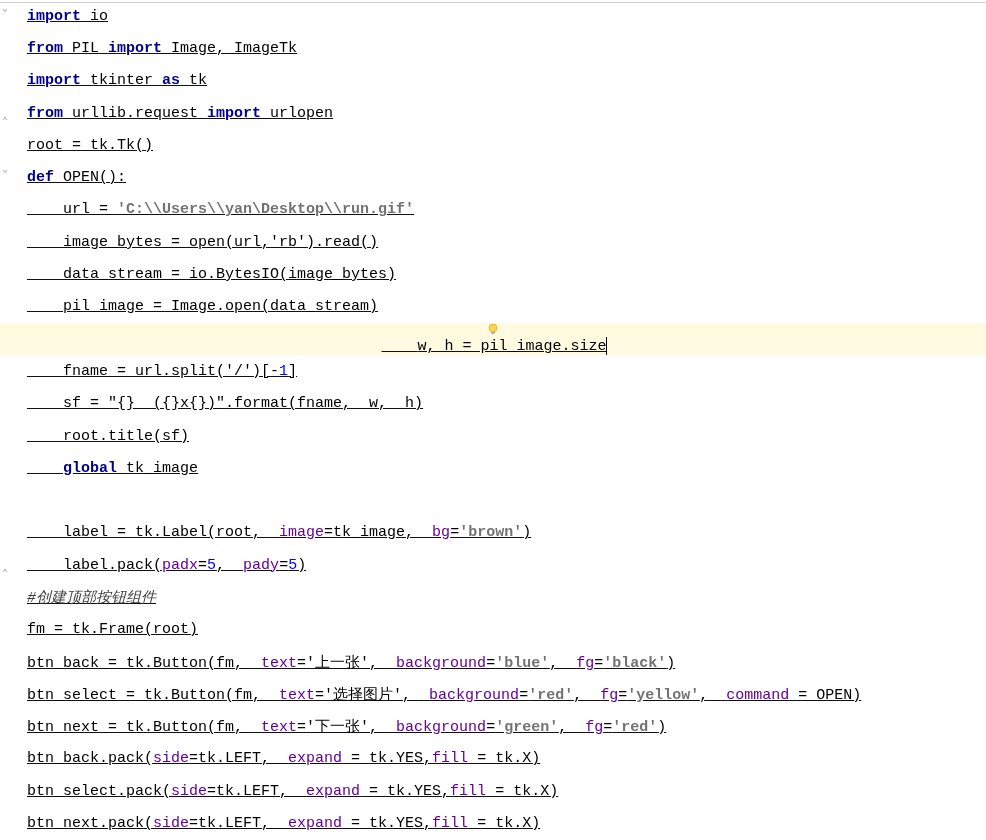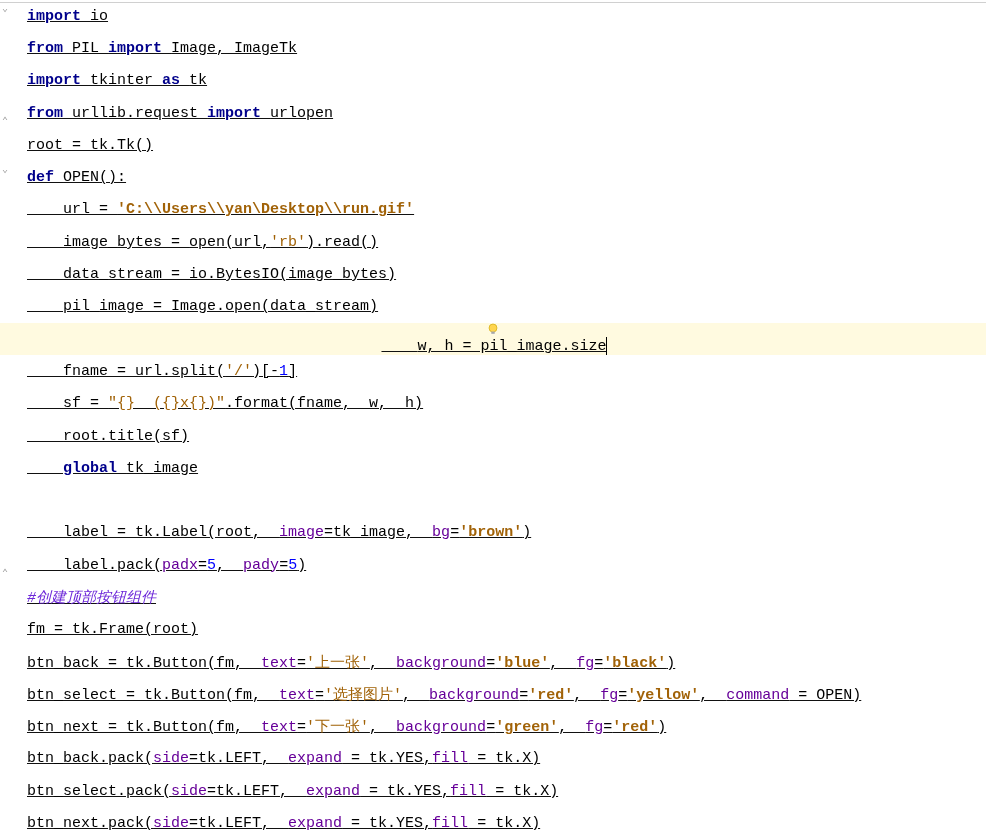--- a/index.html
+++ b/index.html
@@ -39,25 +39,25 @@
     color: #111;
     text-decoration: underline;
   }
   .highlighted {
     background: #fffae0;
     flex-direction: column;
   }
   .kw { color: #00008b; font-weight: bold; }
   .id { color: #000; }
   .fn { color: #000; }
-  .str { color: #a16207; font-weight: bold; }
-  .str2 { color: #a16207; margin-top: 48px; }
+  .str { color: #737373; font-weight: bold; }
+  .str2 { color: #000000; margin-top: 48px; }
   .num { color: #0000ff; }
   .arg { color: #660099; }
-  .comment { color: #6d28d9; font-style: italic; }
+  .comment { color: #404040; font-style: italic; }
   .bulb {
     width: 14px; height: 14px;
     display: inline-block;
   }
   .fold-handle {
     position: absolute;
     left: 0px;
     font-size: 10px;
     color: #999;
     width: 10px;

